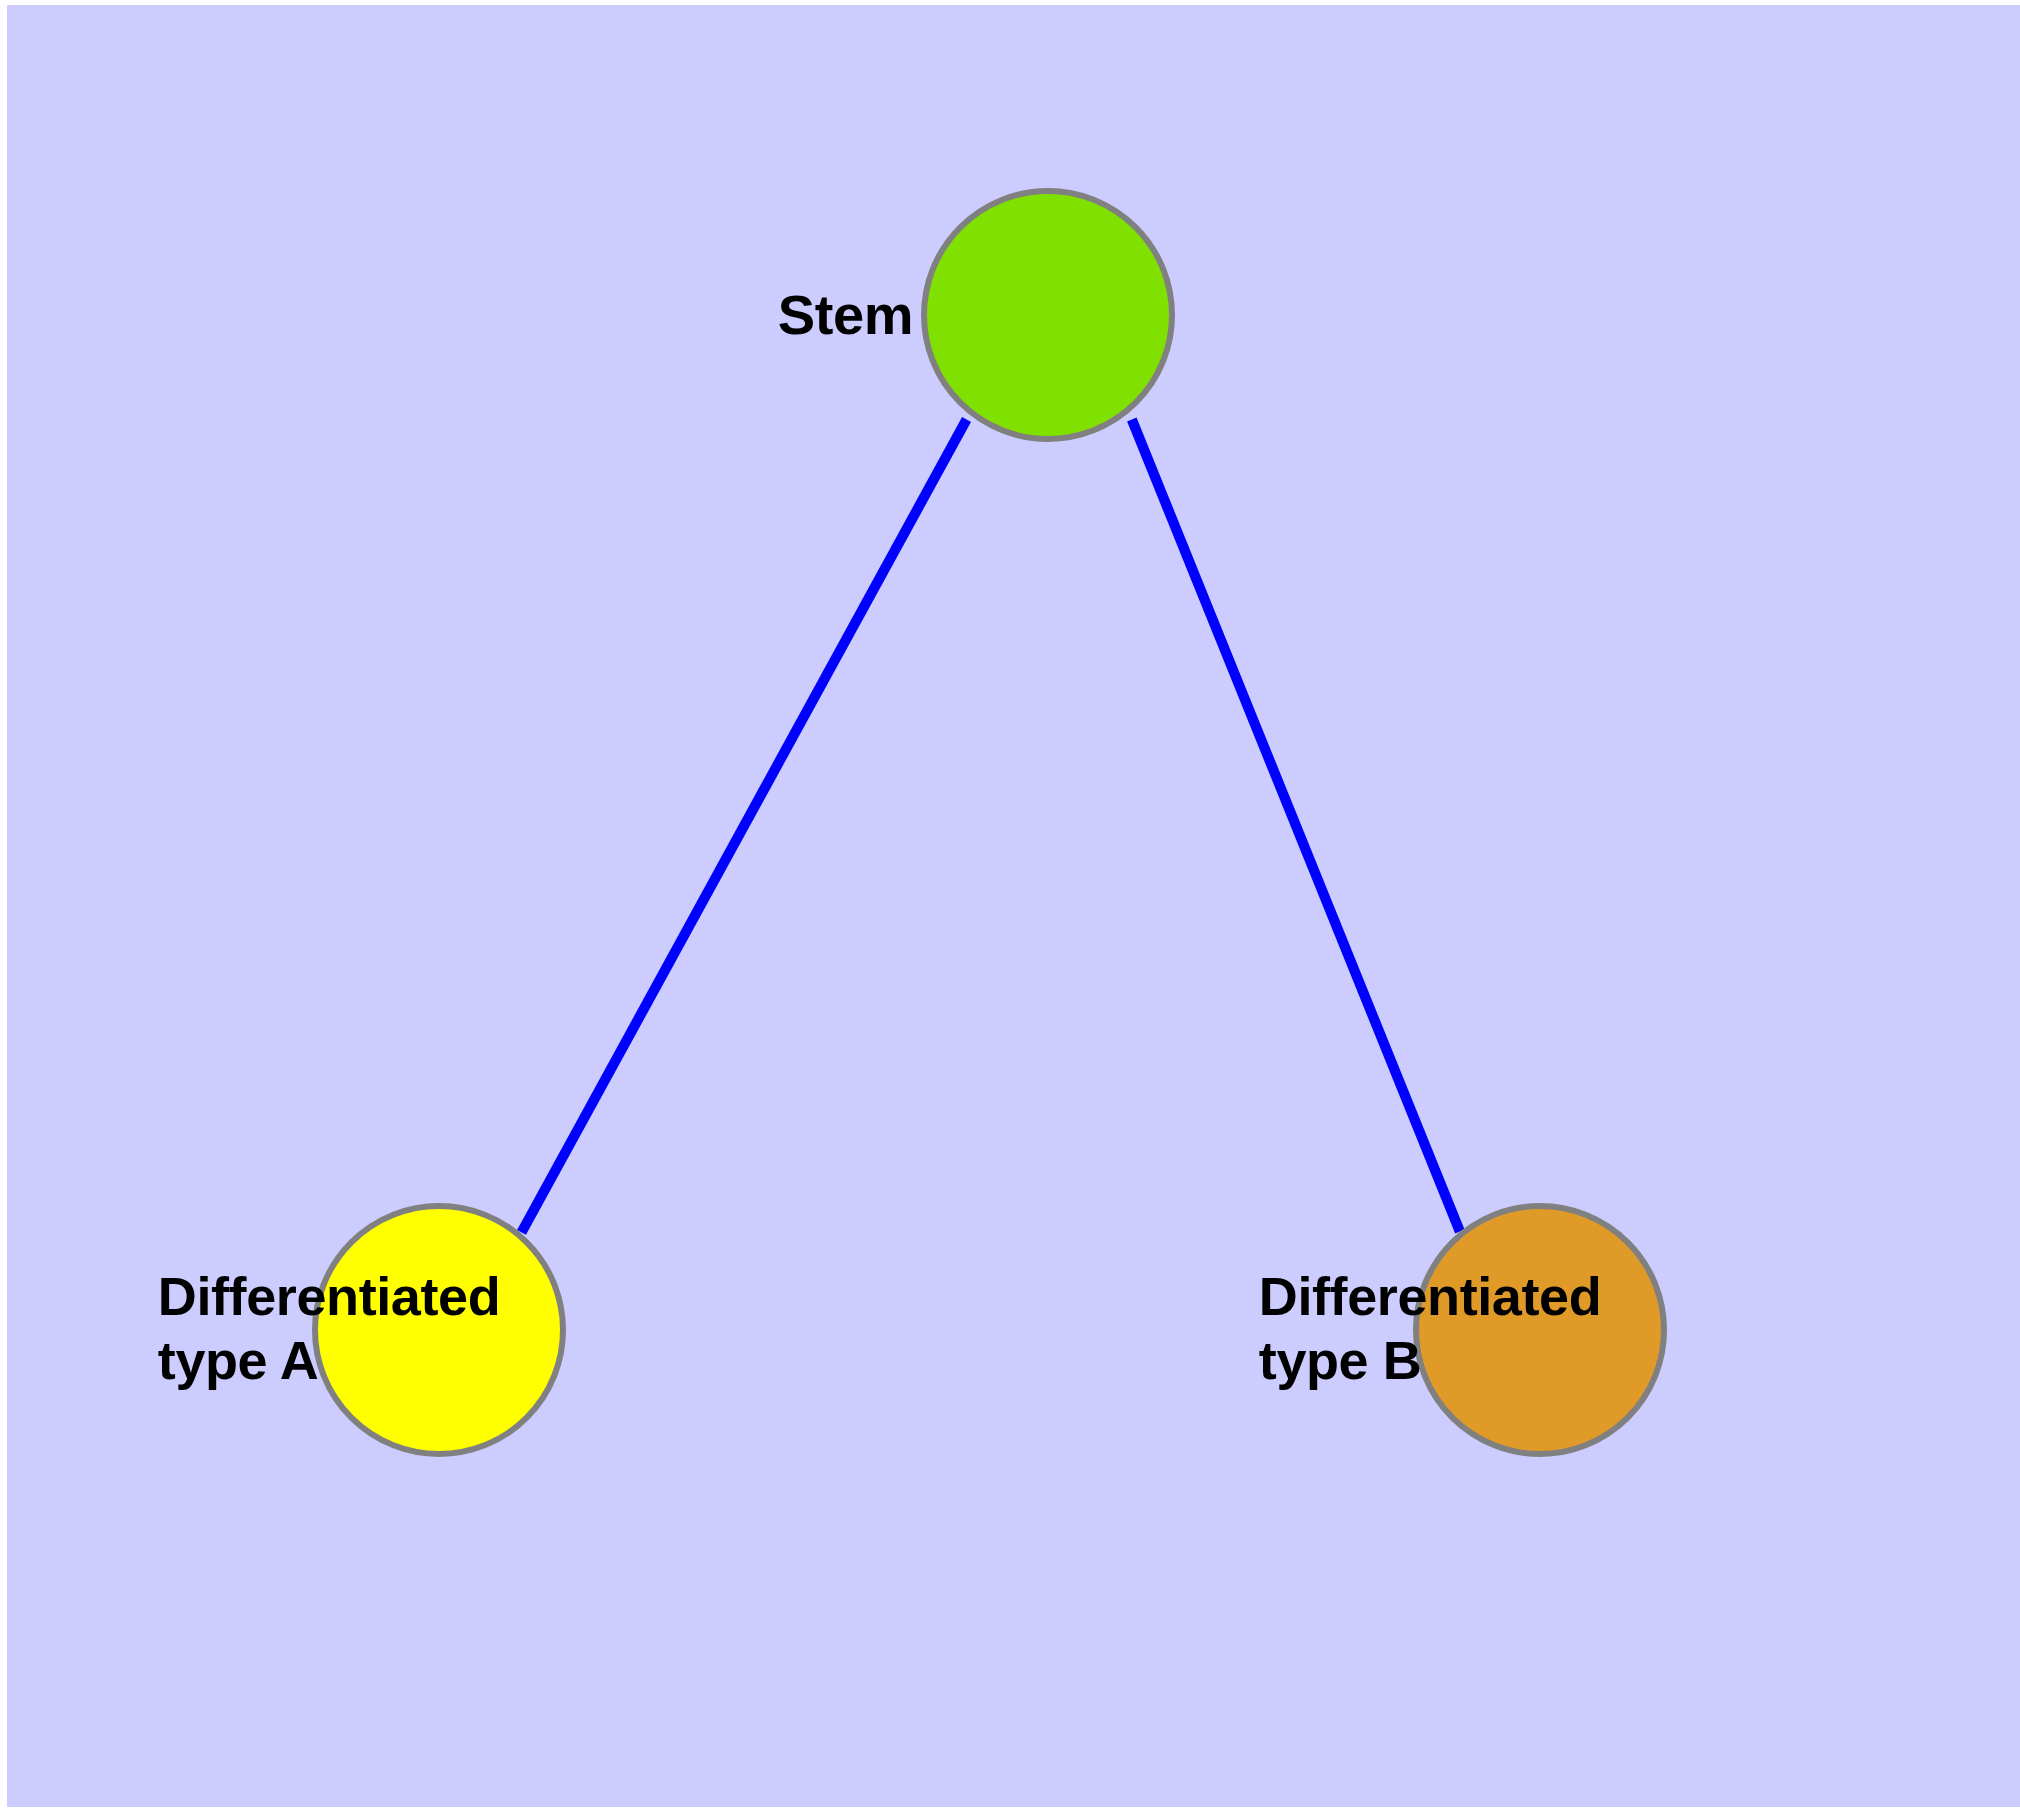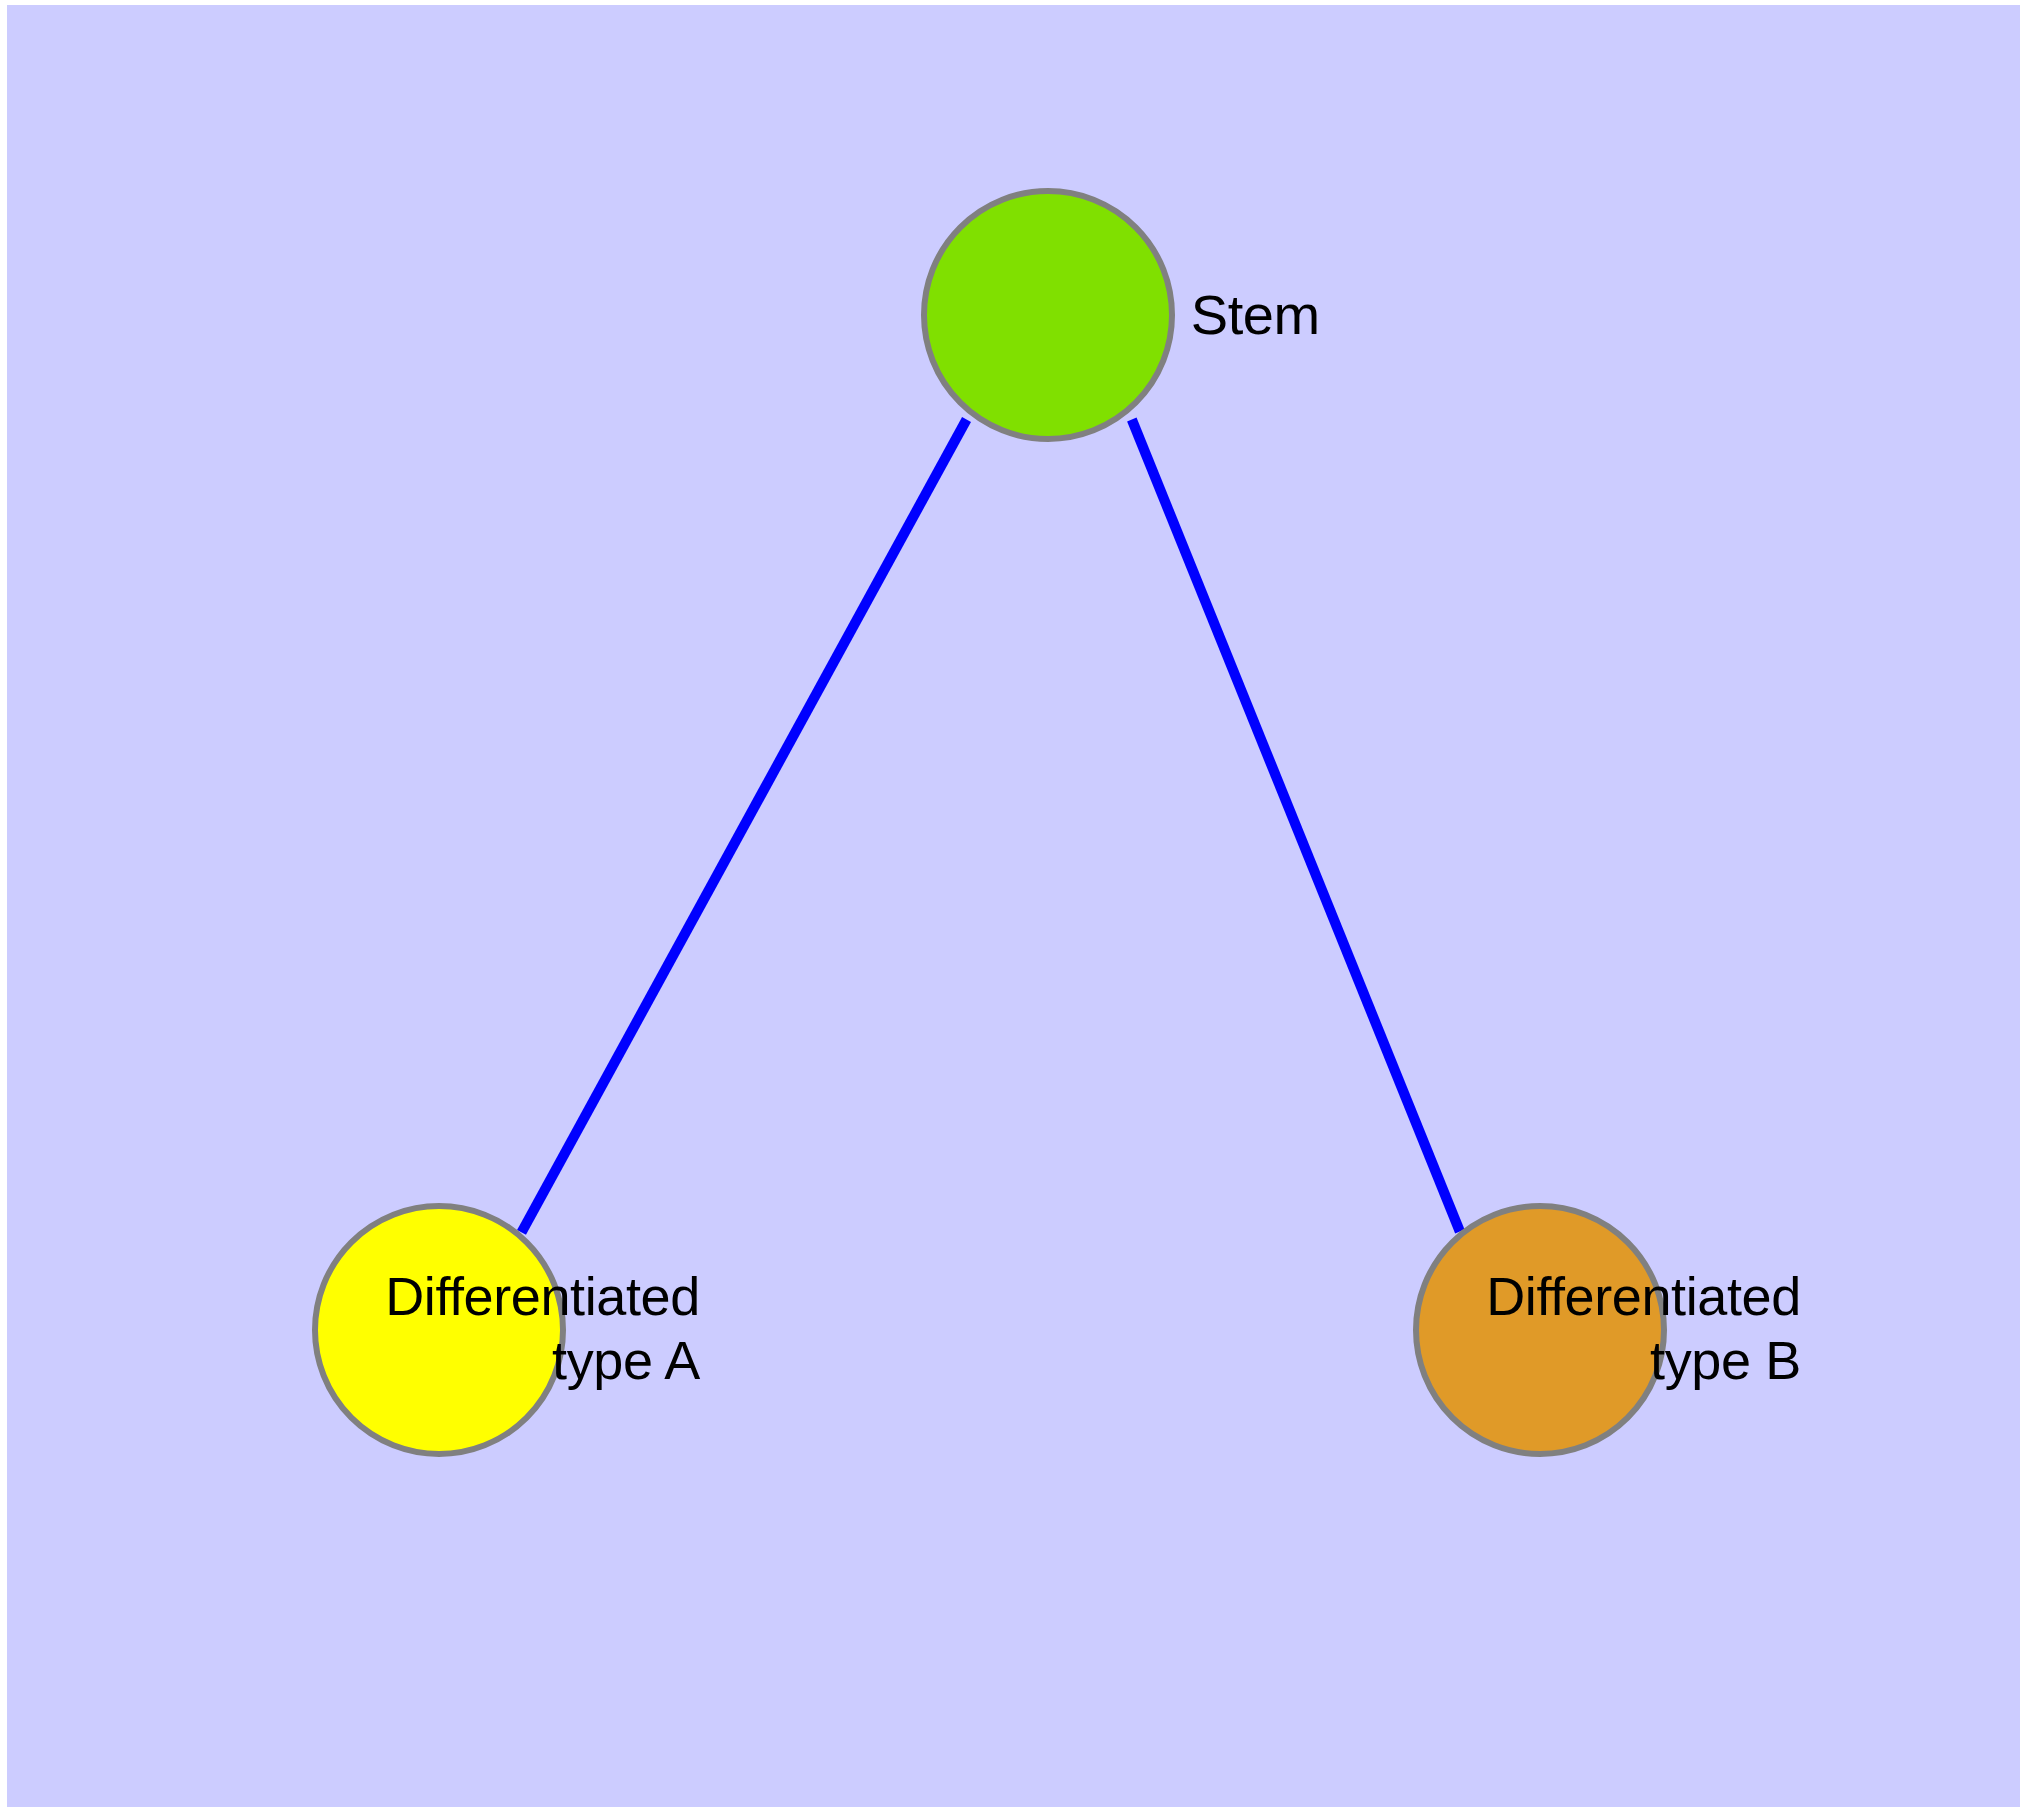--- a/index.html
+++ b/index.html
@@ -49,23 +49,23 @@
     width: 254px;
     height: 254px;
     border-radius: 50%;
     border: 6px solid #808080;
     box-sizing: border-box;
   }
 
   .node-label {
     position: absolute;
     z-index: 3;
-    text-align: right;
+    text-align: left;
     color: #000000;
-    font-weight: normal;
+    font-weight: bold;
     font-family: "Liberation Sans", sans-serif;
     font-size: 54px;
     line-height: 1.18;
     letter-spacing: -0.4px;
     white-space: pre-line;
     pointer-events: none;
     transform: translate(-50%, -50%);
     width: 542px;
   }
 

